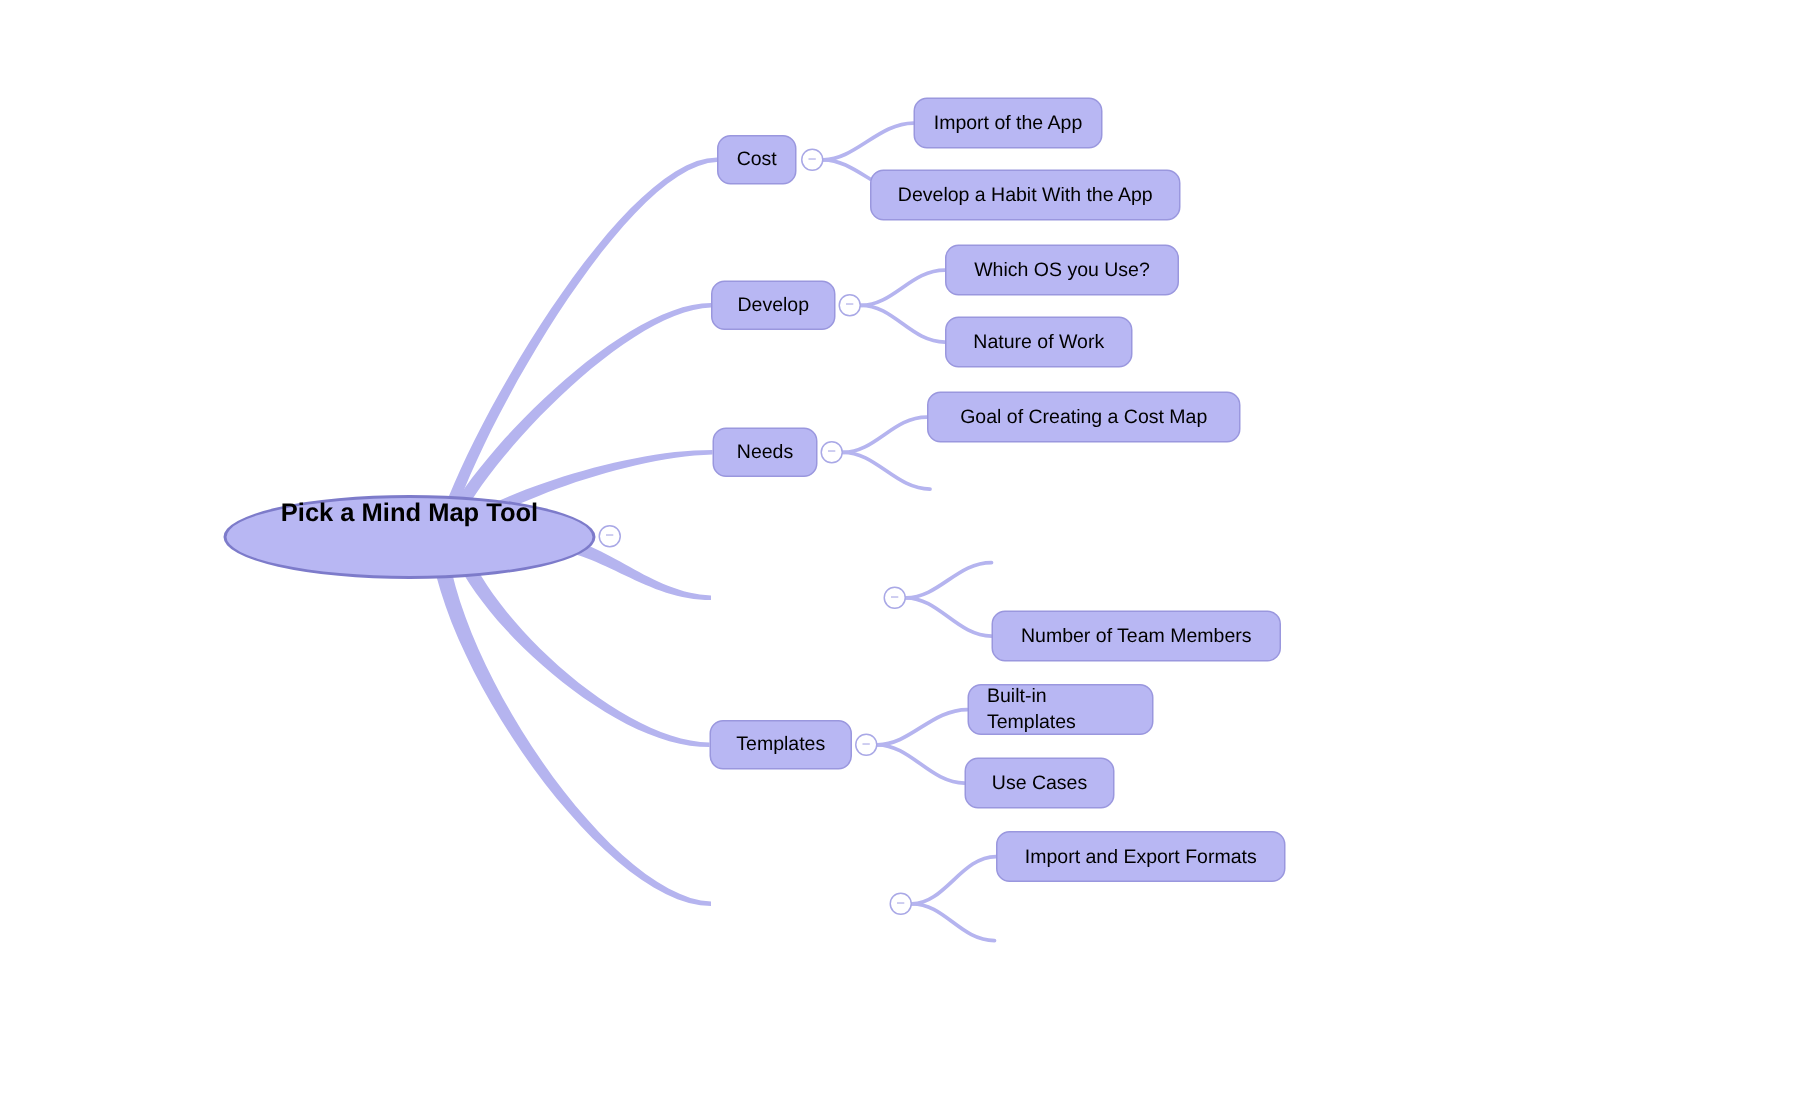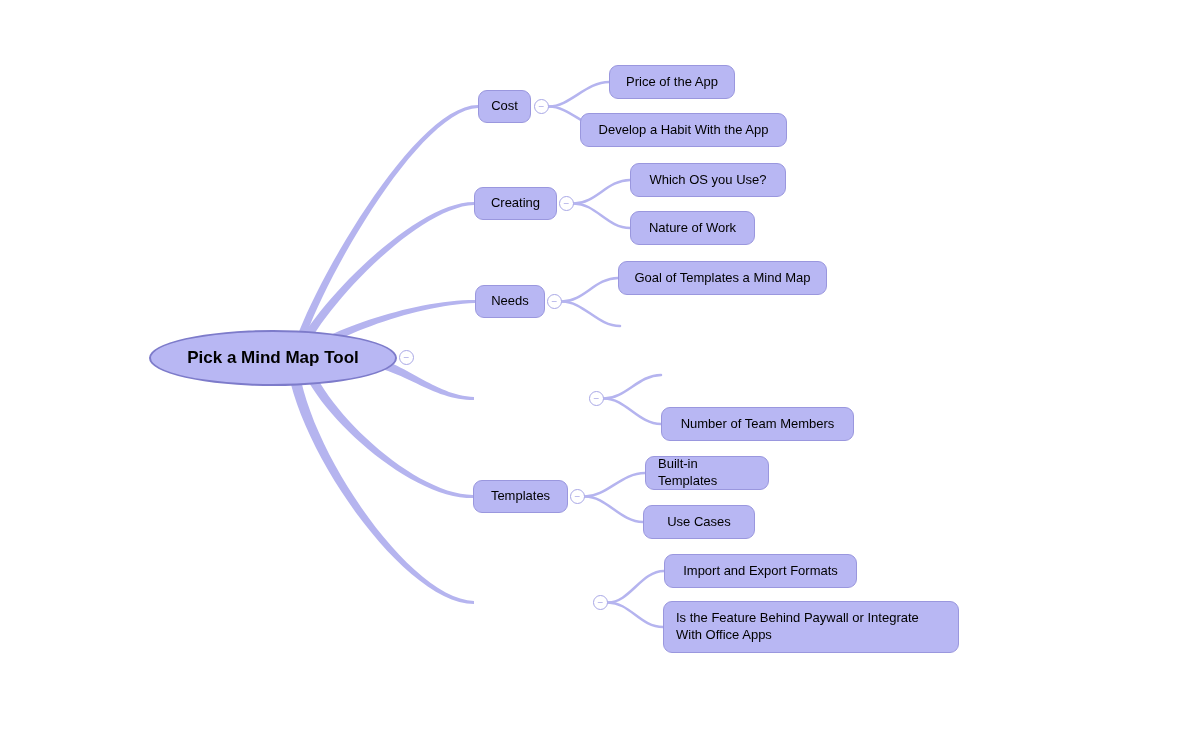--- a/index.html
+++ b/index.html
@@ -12,21 +12,21 @@
     position:absolute;box-sizing:border-box;
     background:var(--node_fill);border:1.5px solid var(--node_border);
     border-radius:9px;display:flex;align-items:center;justify-content:center;
     font-size:13px;color:var(--text);line-height:1.3;
   }
   .node.leaf{padding:0 12px;}
   .node.leaf.left{justify-content:flex-start;text-align:left;}
   .central{
     position:absolute;box-sizing:border-box;
     background:var(--node_fill);border:2px solid var(--ellipse_border);
-    border-radius:50%;display:flex;align-items:center;justify-content:center;
+    border-radius:50%;display:flex;justify-content:center;
     font-size:17px;font-weight:bold;color:var(--text);
   }
   .collapse{
     position:absolute;width:15px;height:15px;box-sizing:border-box;
     background:#fff;border:1.5px solid var(--collapse_border);border-radius:50%;
     display:flex;align-items:center;justify-content:center;
     color:var(--collapse_border);font-size:10px;line-height:1;cursor:pointer;
   }
 </style>
 </head>
@@ -59,21 +59,21 @@
     <span>Pick a Mind Map Tool</span>
   </div>
   <div class="collapse" style="left:399px;top:350px">
     <span>−</span>
   </div>
 
   <div class="node branch" style="left:478px;top:90px;width:53px;height:33px">
     <span>Cost</span>
   </div>
   <div class="node branch" style="left:474px;top:187px;width:83px;height:33px">
-    <span>Creating</span>
+    <span>Develop</span>
   </div>
   <div class="node branch" style="left:475px;top:285px;width:70px;height:33px">
     <span>Needs</span>
   </div>
   <div class="node branch" style="left:473px;top:480px;width:95px;height:33px">
     <span>Templates</span>
   </div>
 
   <div class="collapse" style="left:534px;top:99px">
       <span>−</span>
@@ -88,43 +88,40 @@
       <span>−</span>
     </div>
   <div class="collapse" style="left:570px;top:489px">
       <span>−</span>
     </div>
   <div class="collapse" style="left:593px;top:595px">
       <span>−</span>
     </div>
 
   <div class="node leaf" style="left:609px;top:65px;width:126px;height:34px">
-    <span>Price of the App</span>
+    <span>Import of the App</span>
   </div>
   <div class="node leaf" style="left:580px;top:113px;width:207px;height:34px">
     <span>Develop a Habit With the App</span>
   </div>
   <div class="node leaf" style="left:630px;top:163px;width:156px;height:34px">
     <span>Which OS you Use?</span>
   </div>
   <div class="node leaf" style="left:630px;top:211px;width:125px;height:34px">
     <span>Nature of Work</span>
   </div>
   <div class="node leaf" style="left:618px;top:261px;width:209px;height:34px">
-    <span>Goal of Templates a Mind Map</span>
+    <span>Goal of Creating a Cost Map</span>
   </div>
   <div class="node leaf" style="left:661px;top:407px;width:193px;height:34px">
     <span>Number of Team Members</span>
   </div>
   <div class="node leaf" style="left:645px;top:456px;width:124px;height:34px">
     <span>Built-in Templates</span>
   </div>
-  <div class="node leaf" style="left:643px;top:505px;width:112px;height:34px">
+  <div class="node leaf" style="left:643px;top:505px;width:100px;height:34px">
     <span>Use Cases</span>
   </div>
   <div class="node leaf" style="left:664px;top:554px;width:193px;height:34px">
     <span>Import and Export Formats</span>
   </div>
-  <div class="node leaf left" style="left:663px;top:601px;width:296px;height:52px">
-    <span>Is the Feature Behind Paywall or Integrate With Office Apps</span>
-  </div>
 
 </div>
 
 </body></html>

